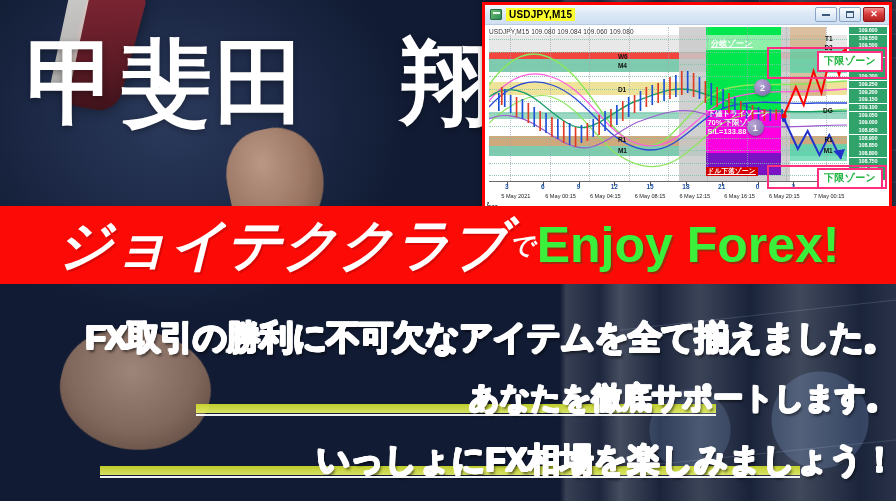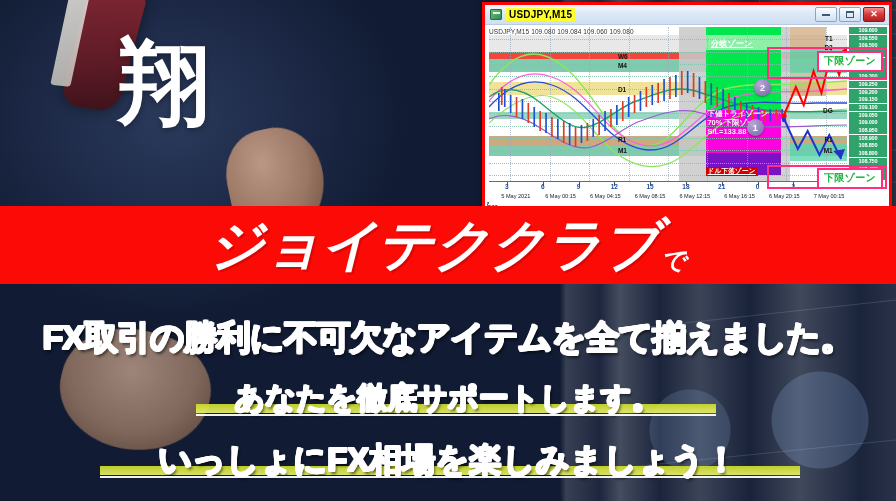--- a/index.html
+++ b/index.html
@@ -226,39 +226,39 @@
   }
   .tick-mark { position:absolute; top:0; width:0; height:4px; border-left:1px solid #555; }
 
   
   #red-banner {
     position: absolute; left: 0; top: 206px; width: 896px; height: 78px;
     background: #fb0a06;
     z-index: 8;
     display: flex; align-items: center; justify-content: center;
   }
-  #banner-inner { display:flex; align-items: flex-end; white-space: nowrap; }
+  #banner-inner { display:flex; align-items: center; white-space: nowrap; }
   #banner-jp {
     color: #ffffff; font-size: 56px; font-weight: bold; letter-spacing: -1px;
     line-height: 1; font-style: italic;
     text-shadow: 2px 2px 0 rgba(120,0,0,.25);
   }
   #banner-de {
     color: #ffffff; font-size: 25px; font-weight: bold; line-height: 1;
     margin: 0 2px 0 2px; font-style: italic;
   }
   #banner-en {
     color: #3bf03b; font-size: 50px; font-weight: bold; line-height: 1;
     letter-spacing: 0px;
     text-shadow: 2px 2px 0 rgba(20,90,20,.35);
   }
 
   
   .tagline {
-    position: absolute; width: 896px; text-align: center; z-index: 9;
+    position: absolute; width: 896px; text-align: right; z-index: 9;
     font-weight: bold; white-space: nowrap;
     color: #f2b12a;
     -webkit-text-stroke: 0px;
     text-shadow:
       1px 0 0 #ffffff, -1px 0 0 #ffffff, 0 1px 0 #ffffff, 0 -1px 0 #ffffff,
       1px 1px 0 #ffffff, -1px -1px 0 #ffffff, 1px -1px 0 #ffffff, -1px 1px 0 #ffffff,
       2px 3px 3px rgba(0,0,0,.6);
     background: linear-gradient(180deg,#fff0b8 0%, #ffd24a 32%, #e8960f 58%, #c9700a 100%);
     -webkit-background-clip: text; background-clip: text;
     -webkit-text-fill-color: transparent;
@@ -296,20 +296,21 @@
       <line x1="700" y1="182" x2="896" y2="182"></line>
       <line x1="760" y1="0" x2="700" y2="200"></line>
       <line x1="840" y1="0" x2="790" y2="200"></line>
       <line x1="620" y1="330" x2="896" y2="300"></line>
       <line x1="600" y1="470" x2="896" y2="440"></line>
     </g>
   </svg>
 </div>
 
 <div id="name-block">
+  <span class="name-part">甲斐田</span>
   <span class="name-gap"></span>
   <span class="name-part">翔</span>
 </div>
 
 <div id="chart-window">
 
   <div id="chart-titlebar">
     <div id="chart-doc-icon"></div>
     <div id="chart-title">USDJPY,M15</div>
     <div id="win-buttons">
@@ -545,20 +546,21 @@
         <div class="tick-date" style="left: 82.5%;">6 May 20:15</div>
         <div class="tick-date" style="left: 95%;">7 May 00:15</div>
       </div>
   </div>
 </div>
 
 <div id="red-banner">
   <div id="banner-inner">
     <span id="banner-jp">ジョイテククラブ</span>
     <span id="banner-de">で</span>
+    <span id="banner-en">Enjoy Forex!</span>
   </div>
 </div>
 
 <div class="underline-bar" id="ul-2"></div>
 <div class="underline-line" id="ull-2"></div>
 <div class="underline-bar" id="ul-3"></div>
 <div class="underline-line" id="ull-3"></div>
 
 <div class="tagline" id="tagline-1">FX取引の勝利に不可欠なアイテムを全て揃えました。</div>
 <div class="tagline" id="tagline-2">あなたを徹底サポートします。</div>

